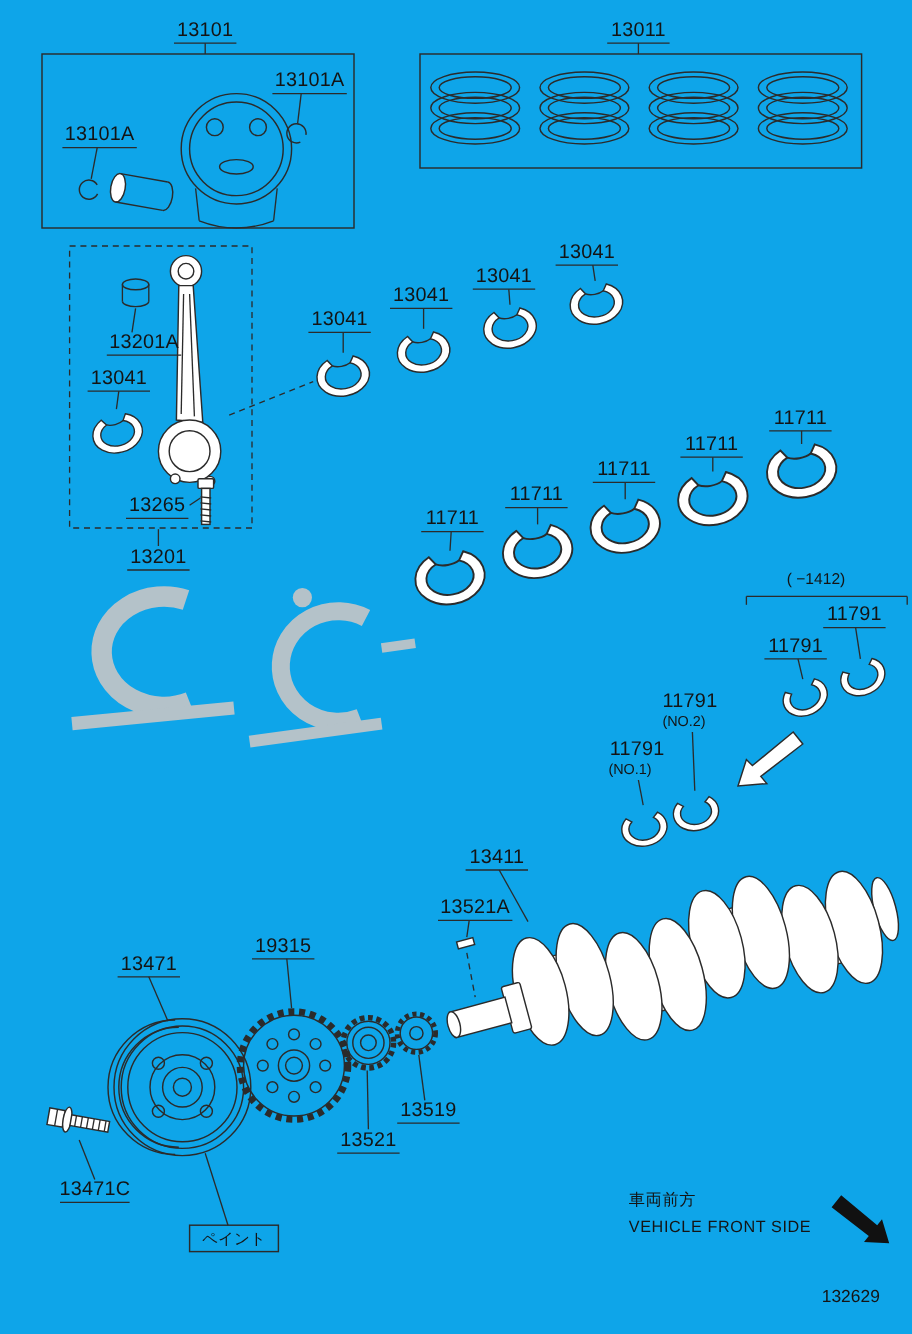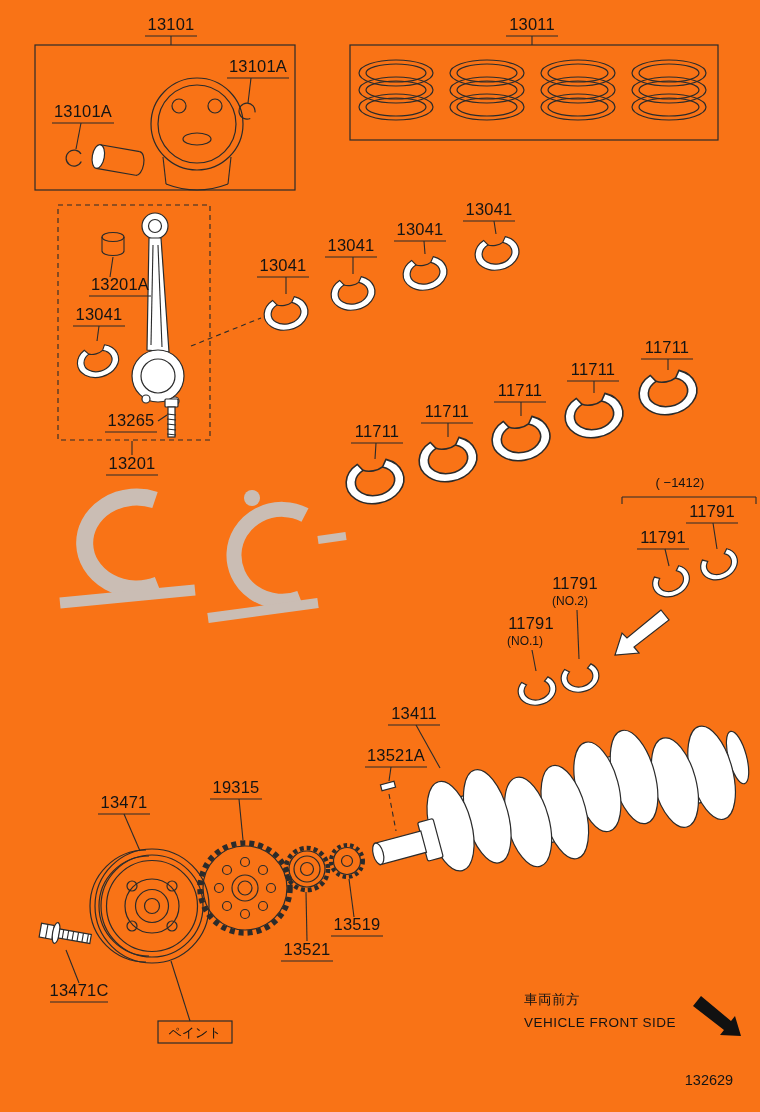--- a/index.html
+++ b/index.html
@@ -1,16 +1,16 @@
 <!DOCTYPE html>
 <html><head>
 <meta charset="utf-8">
 <style>
   html,body{margin:0;padding:0;background:#fff;}
-  .canvas{position:relative;width:760px;height:1112px;background:#f97316;overflow:hidden;
+  .canvas{position:relative;width:760px;height:1112px;background:#0ea5e9;overflow:hidden;
           font-family:"Liberation Sans",sans-serif;}
   svg{position:absolute;left:0;top:0;}
   svg text{font-family:"Liberation Sans",sans-serif;fill:#141414;}
   .pn{font-size:16.5px;letter-spacing:0.2px;}
   .sub{font-size:12px;}
   .note{font-size:13px;}
   .jp{font-size:13.5px;letter-spacing:0.5px;}
   .doc{font-size:14.5px;}
   .ln{stroke:#2b2b2b;stroke-width:1.1;fill:none;}
   .shape{stroke:#2b2b2b;stroke-width:1.2;fill:none;}

